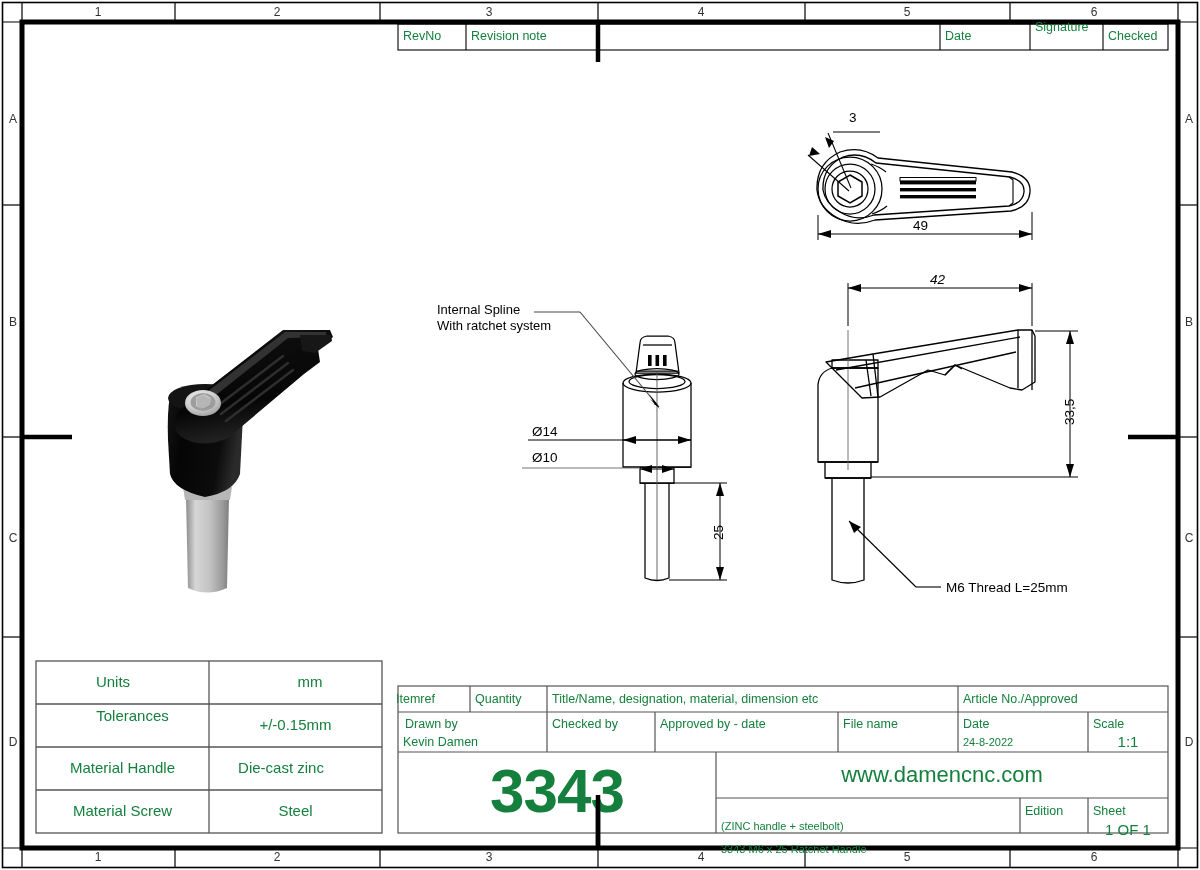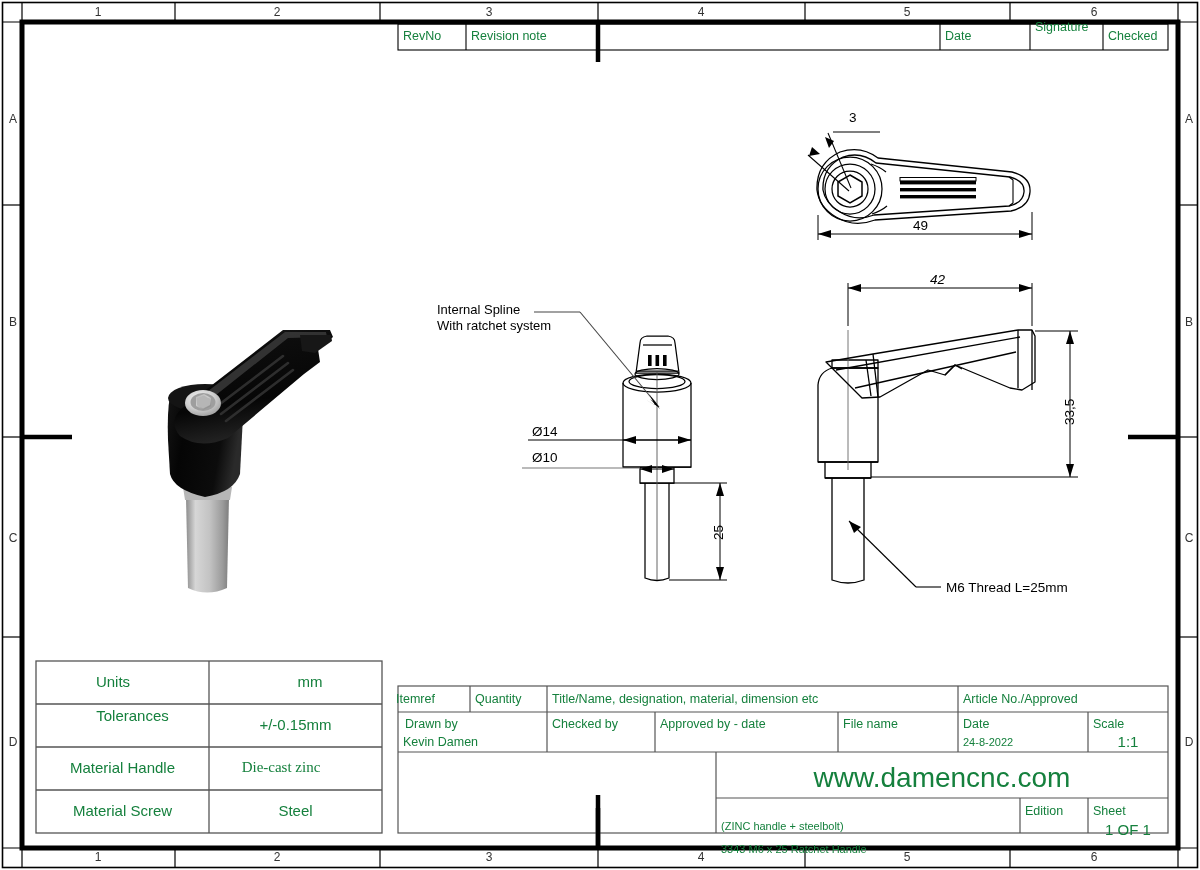--- a/index.html
+++ b/index.html
@@ -32,21 +32,21 @@
     position: absolute;
     font-family: "Liberation Sans", sans-serif;
     color: #15803d;
     line-height: 1.15;
     white-space: pre;
   }
   .cell.sm   { font-size: 12.5px; }
   .cell.sm2  { font-size: 11px; }
   .cell.med  { font-size: 15px; }
   .cell.huge { font-size: 62px; font-weight: bold; letter-spacing: -1px; }
-  .cell.url  { font-size: 28px; }
+  .cell.url  { font-size: 22px; }
   .cell.ctr  { text-align: center; }
 
   
   .dim {
     position: absolute;
     font-family: "Liberation Sans", sans-serif;
     font-size: 13.5px;
     color: #000;
     white-space: pre;
   }
@@ -160,21 +160,21 @@
       <line x1="36" y1="747" x2="382" y2="747"></line>
       <line x1="36" y1="790" x2="382" y2="790"></line>
       <line x1="209" y1="661" x2="209" y2="833"></line>
     </g>
   </svg>
   <div class="cell med ctr" style="left:36px;  top:673px; width:154px;">Units</div>
   <div class="cell med ctr" style="left:214px; top:673px; width:192px;">mm</div>
   <div class="cell med ctr" style="left:36px;  top:707px; width:193px;">Tolerances</div>
   <div class="cell med ctr" style="left:209px; top:716px; width:173px;">+/-0.15mm</div>
   <div class="cell med ctr" style="left:36px;  top:759px; width:173px;">Material Handle</div>
-  <div class="cell med ctr" style="left:209px; top:759px; width:144px;font-family:Liberation Serif, serif;">Die-cast zinc</div>
+  <div class="cell med ctr" style="left:209px; top:759px; width:144px;">Die-cast zinc</div>
   <div class="cell med ctr" style="left:36px;  top:802px; width:173px;">Material Screw</div>
   <div class="cell med ctr" style="left:209px; top:802px; width:173px;">Steel</div>
 
   <svg width="1200" height="870" style="pointer-events:none;">
     <g stroke="#555" stroke-width="1.2" fill="none">
 
       <rect x="398" y="686" width="770" height="147"></rect>
 
       <line x1="398" y1="712" x2="1168" y2="712"></line>
       <line x1="398" y1="752" x2="1168" y2="752"></line>
@@ -204,20 +204,21 @@
   <div class="cell sm" style="left:405px; top:717px;">Drawn by</div>
   <div class="cell sm" style="left:403px; top:735px;">Kevin Damen</div>
   <div class="cell sm" style="left:552px; top:717px;">Checked by</div>
   <div class="cell sm" style="left:660px; top:717px;">Approved by - date</div>
   <div class="cell sm" style="left:843px; top:717px;">File name</div>
   <div class="cell sm" style="left:963px; top:717px;">Date</div>
   <div class="cell sm2" style="left:963px; top:736px;">24-8-2022</div>
   <div class="cell sm" style="left:1093px;top:717px;">Scale</div>
   <div class="cell med ctr" style="left:1088px;top:733px; width:80px;">1:1</div>
 
+  <div class="cell huge ctr" style="left:398px; top:755px; width:318px;">3343</div>
   <div class="cell url ctr" style="left:716px; top:762px; width:452px;">www.damencnc.com</div>
   <div class="cell sm2" style="left:721px; top:843px;">3343 M6 x 25 Ratchet Handle</div>
   <div class="cell sm2" style="left:721px; top:820px;">(ZINC handle + steelbolt)</div>
   <div class="cell sm" style="left:1025px;top:804px;">Edition</div>
   <div class="cell sm" style="left:1093px;top:804px;">Sheet</div>
   <div class="cell med ctr" style="left:1088px;top:821px; width:80px;">1 OF 1</div>
 
   <svg width="1200" height="870" style="pointer-events:none;">
     <line x1="598" y1="795" x2="598" y2="848" stroke="#000" stroke-width="4.5"></line>
   </svg>

